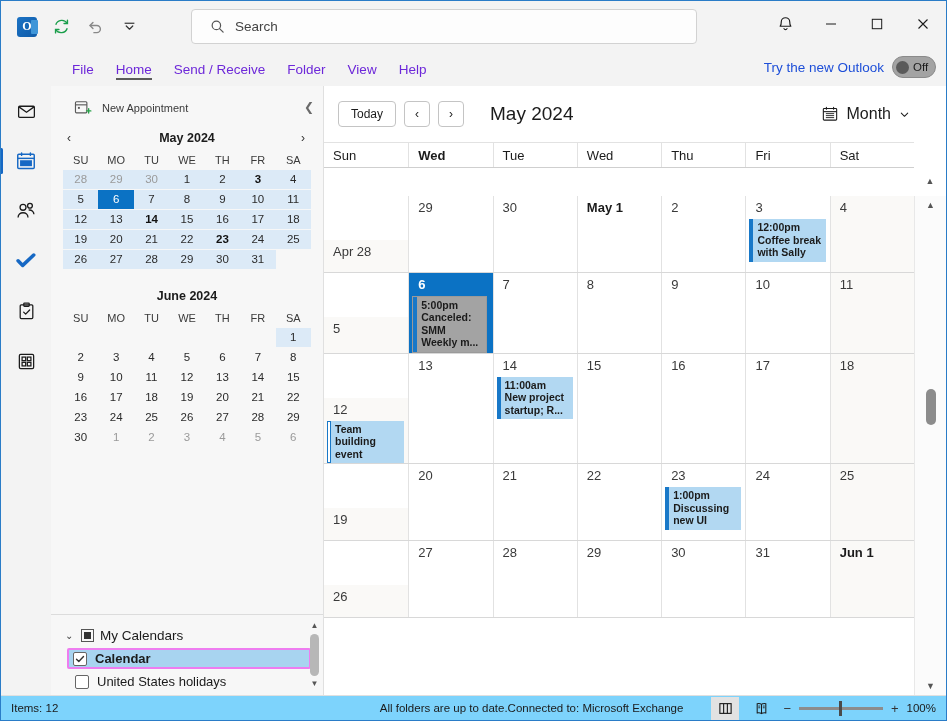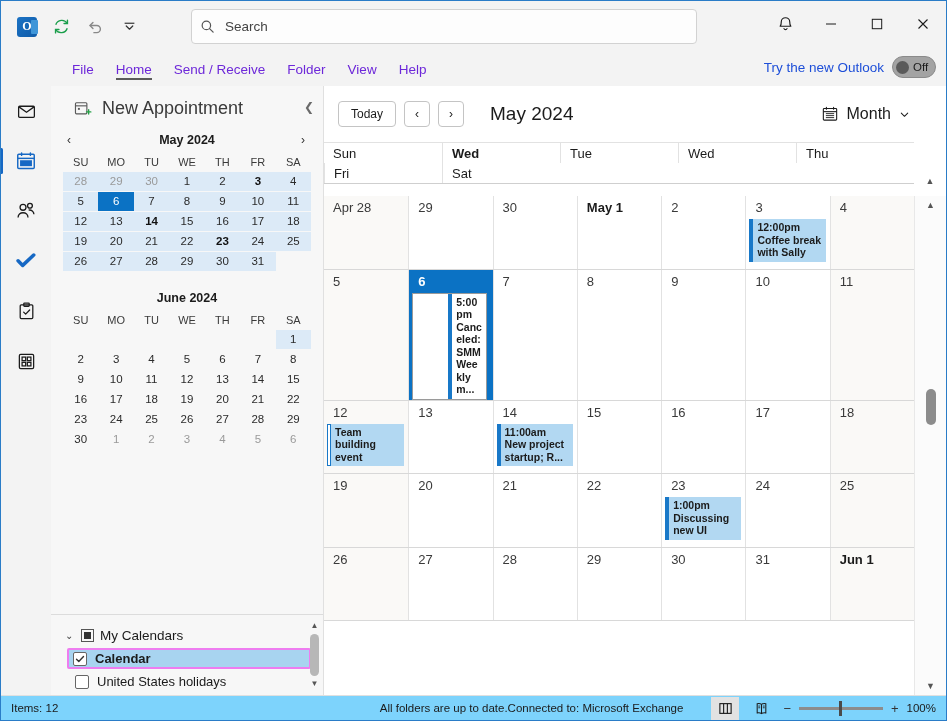--- a/index.html
+++ b/index.html
@@ -41,21 +41,21 @@
     content: ""; position: absolute; right: -1px; top: 3px;
     width: 7px; height: 14px; background: #3e95d8; border-radius: 1px;
   }
   .ol-logo span { position: relative; z-index: 2; }
 
   
   .searchbox {
     position: absolute; left: 190px; top: 8px;
     width: 506px; height: 35px;
     background: #fdfdfd; border: 1px solid #d2d2d2; border-radius: 4px;
-    display: flex; align-items: center; padding: 0 8px; gap: 10px;
+    display: flex; align-items: center; padding: 0 18px; gap: 10px;
   }
   .search-text { color: #444; font-size: 13.5px; }
 
   .win-ctrls { position: absolute; right: 0; top: 0; display: flex; height: 45px; }
   .win-btn {
     width: 46px; height: 45px;
     display: flex; align-items: center; justify-content: center;
   }
 
   
@@ -108,21 +108,21 @@
   
   .navpane {
     position: absolute; left: 50px; top: 85px; width: 273px; bottom: 25px;
     background: #f7f7f7;
     border-right: 1px solid #e0e0e0;
   }
   .newappt {
     display: flex; align-items: center; gap: 10px;
     padding: 12px 14px 10px 22px;
   }
-  .newappt-label { font-size: 18px; color: #3a3a3a; }
+  .newappt-label { font-size: 11px; color: #3a3a3a; }
   .collapse-chev {
     position: absolute; right: 9px; top: 14px;
     font-size: 12px; color: #6a6a6a;
   }
 
   
   .minicals { padding: 0 12px; }
   .mc-head {
     display: flex; align-items: center; justify-content: center;
     position: relative; height: 22px; margin-bottom: 2px;
@@ -221,22 +221,22 @@
   .cal-title {
     font-size: 19px; color: #1b1b1b; margin-left: 18px;
   }
   .view-sel {
     position: absolute; right: 30px; top: 16px;
     display: flex; align-items: center; gap: 8px;
     font-size: 16px; color: #1b1b1b; padding: 3px 6px; border-radius: 3px;
   }
 
   .dow-row {
-    display: grid; grid-template-columns: repeat(5, 1fr);
-    height: 42px; border-top: 1px solid #e2e2e2;
+    display: grid; grid-template-columns: repeat(7, 1fr);
+    height: 26px; border-top: 1px solid #e2e2e2;
     border-bottom: 1px solid #cfcfcf;
     margin-right: 32px;
   }
   .dow-cell {
     font-size: 13px; color: #1b1b1b;
     padding-left: 9px; display: flex; align-items: center;
     border-left: 1px solid #e2e2e2;
   }
   .dow-cell:first-child { border-left: none; }
   .dow-cell.bold { font-weight: bold; }
@@ -246,35 +246,35 @@
     display: grid; grid-template-rows: repeat(6, 1fr);
   }
   .week {
     display: grid; grid-template-columns: repeat(7, 1fr);
     border-bottom: 1px solid #d8d8d8;
   }
   .daycell {
     border-left: 1px solid #e2e2e2;
     position: relative; overflow: hidden; background: #fff;
   }
-  .daycell:first-child { border-left: none; }
+  .daycell:first-child { border-left: none; margin-top: 44px; }
   .daycell.weekend { background: #faf9f7; }
   .daycell.selected { background: #0b72c4; }
   .dnum {
     font-size: 13px; color: #3a3a3a;
     padding: 4px 0 0 9px; line-height: 16px;
   }
   .daycell.selected .dnum { color: #fff; font-weight: bold; }
   .dnum.bold { font-weight: bold; color: #1b1b1b; }
 
   .event {
     margin: 3px 4px 0 3px; display: flex;
     background: #b2d8f2; overflow: hidden; font-weight: bold;
   }
-  .event.white { background: #ffffff; border: 1px solid #9a9a9a; margin-right: 6px; padding-left: 35px; }
+  .event.white { background: #a3a3a3; border: 1px solid #9a9a9a; margin-right: 6px; }
   .ev-bar { width: 4px; flex: 0 0 4px; background: #1878c8; }
   .ev-bar.hollow {
     background: #fff; border: 1px solid #1878c8; box-sizing: border-box;
   }
   .ev-text {
     font-size: 10.5px; color: #1b1b1b; line-height: 12.5px;
     padding: 2px 3px 3px 4px; word-break: break-word;
   }
 
   

